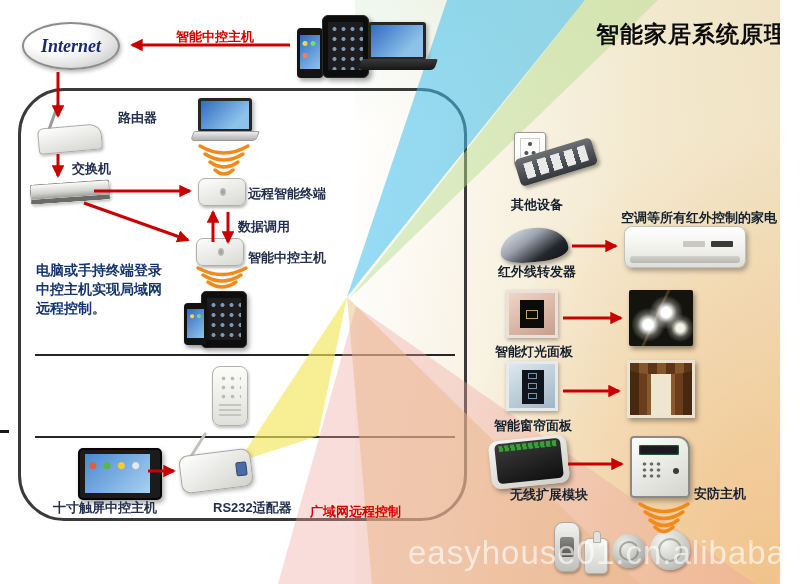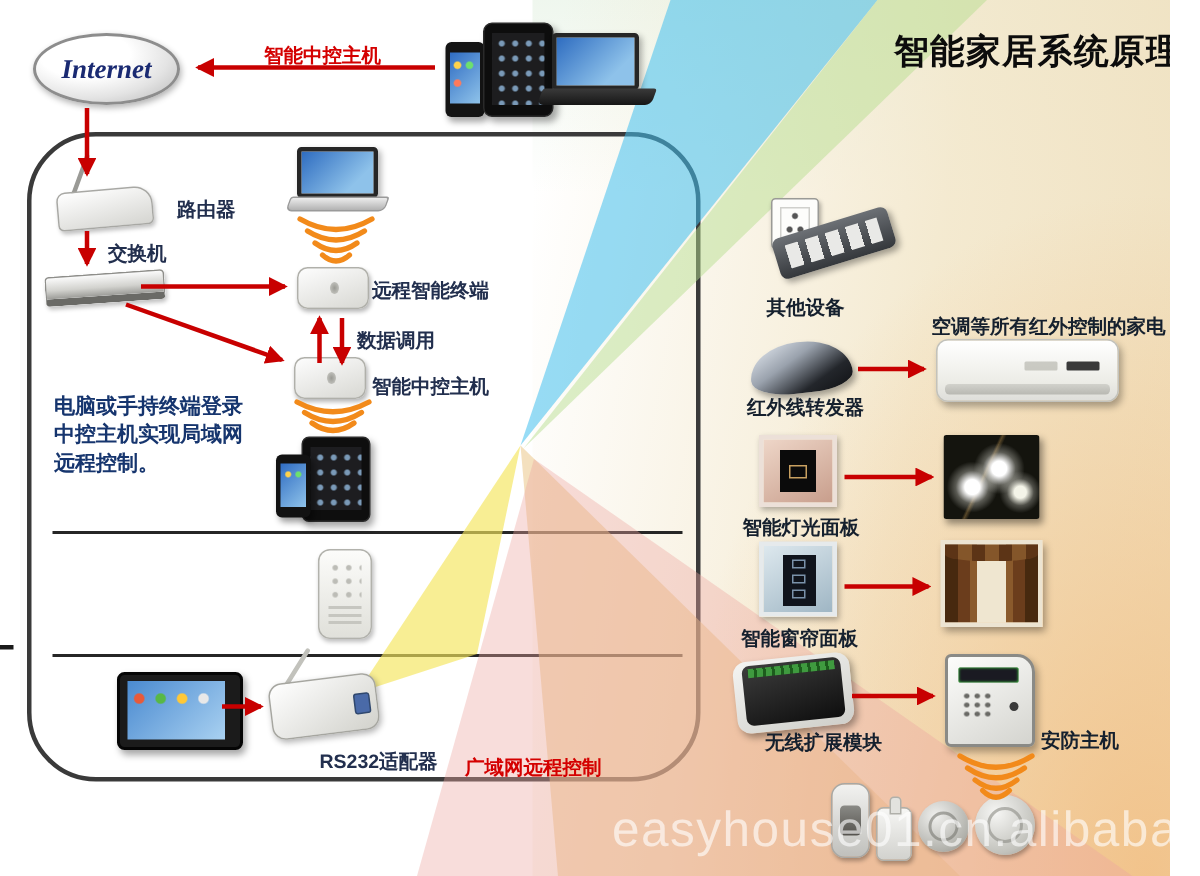--- a/index.html
+++ b/index.html
@@ -336,25 +336,26 @@
         <path d="M650,520 Q664,531 678,520"></path>
           <path d="M655,527 Q664,536 673,527"></path>
       </g>
     </g>
   </svg>
 
   <div class="title">智能家居系统原理</div>
   <div class="red-lbl" style="left:176px;top:28px;">智能中控主机</div>
   <div class="red-lbl" style="left:310px;top:503px;">广域网远程控制</div>
 
-  <div class="lbl" style="left:74px;top:131px;padding-left:44px;">路由器</div>
+  <div class="lbl" style="left:74px;top:109px;padding-left:44px;">路由器</div>
   <div class="lbl" style="left:72px;top:160px;">交换机</div>
   <div class="lbl" style="left:248px;top:185px;">远程智能终端</div>
   <div class="lbl" style="left:238px;top:218px;">数据调用</div>
   <div class="lbl" style="left:248px;top:249px;">智能中控主机</div>
+  <div class="lbl" style="left:53px;top:499px;">十寸触屏中控主机</div>
   <div class="lbl" style="left:176px;top:499px;padding-left:37px;">RS232适配器</div>
 
   <div class="note">
     <div>电脑或手持终端登录</div>
     <div>中控主机实现局域网</div>
     <div>远程控制。</div>
   </div>
 
   <div class="lbl lbl-black" style="left:511px;top:196px;">其他设备</div>
   <div class="lbl lbl-black" style="left:498px;top:263px;">红外线转发器</div>

